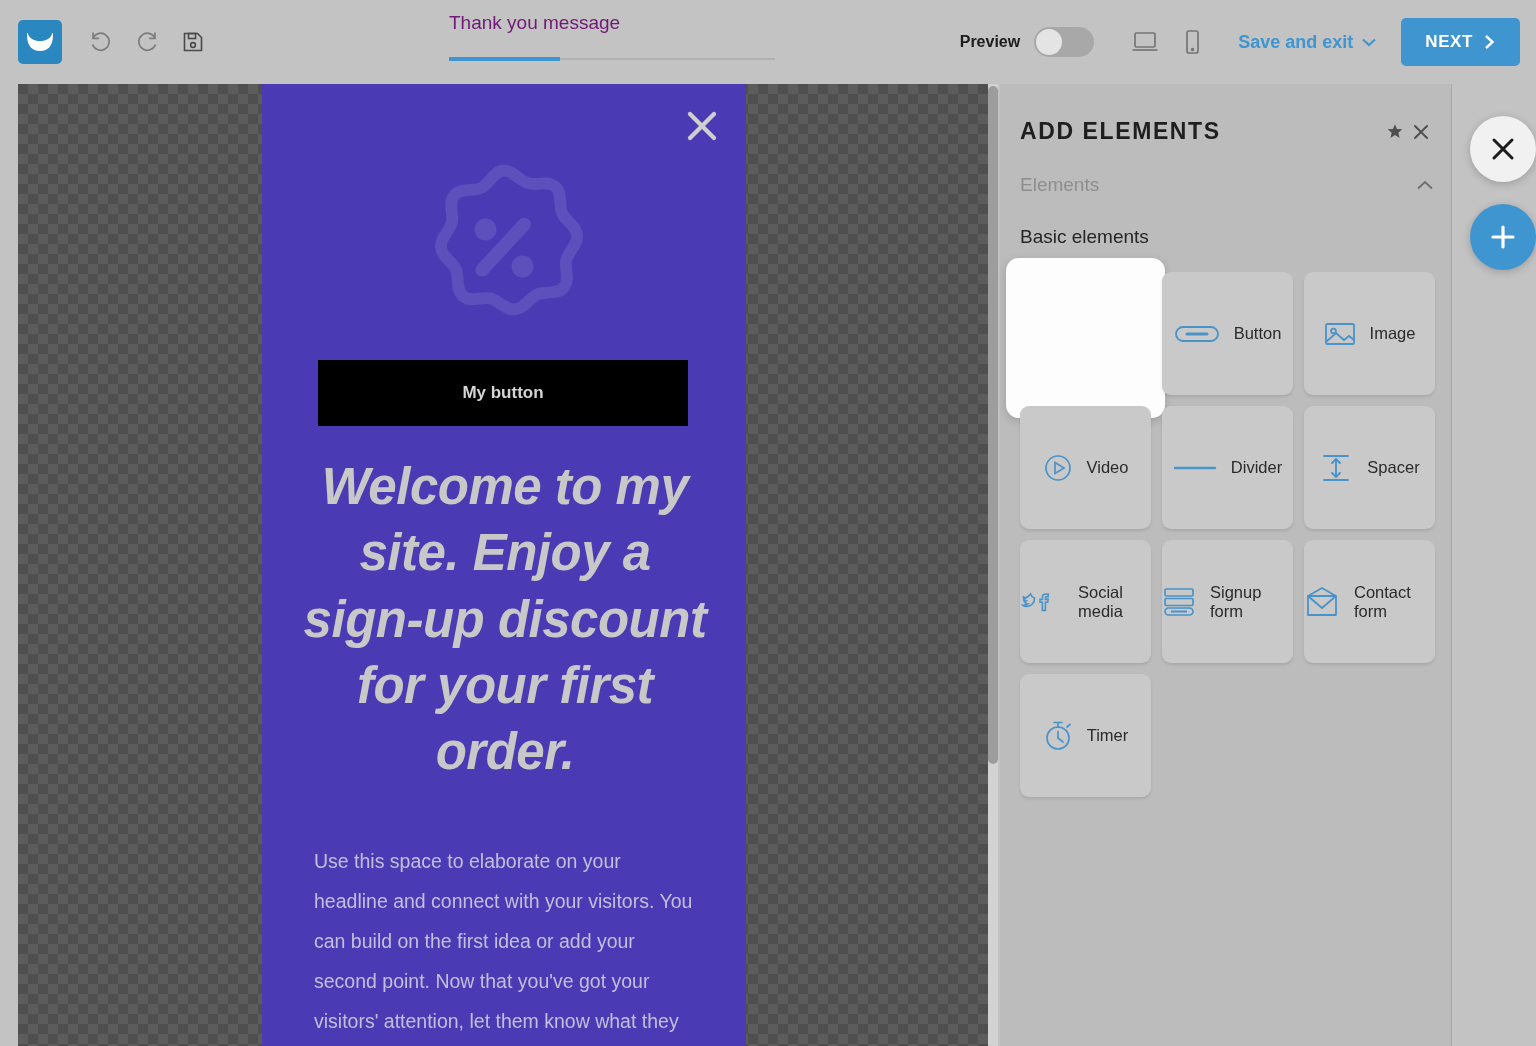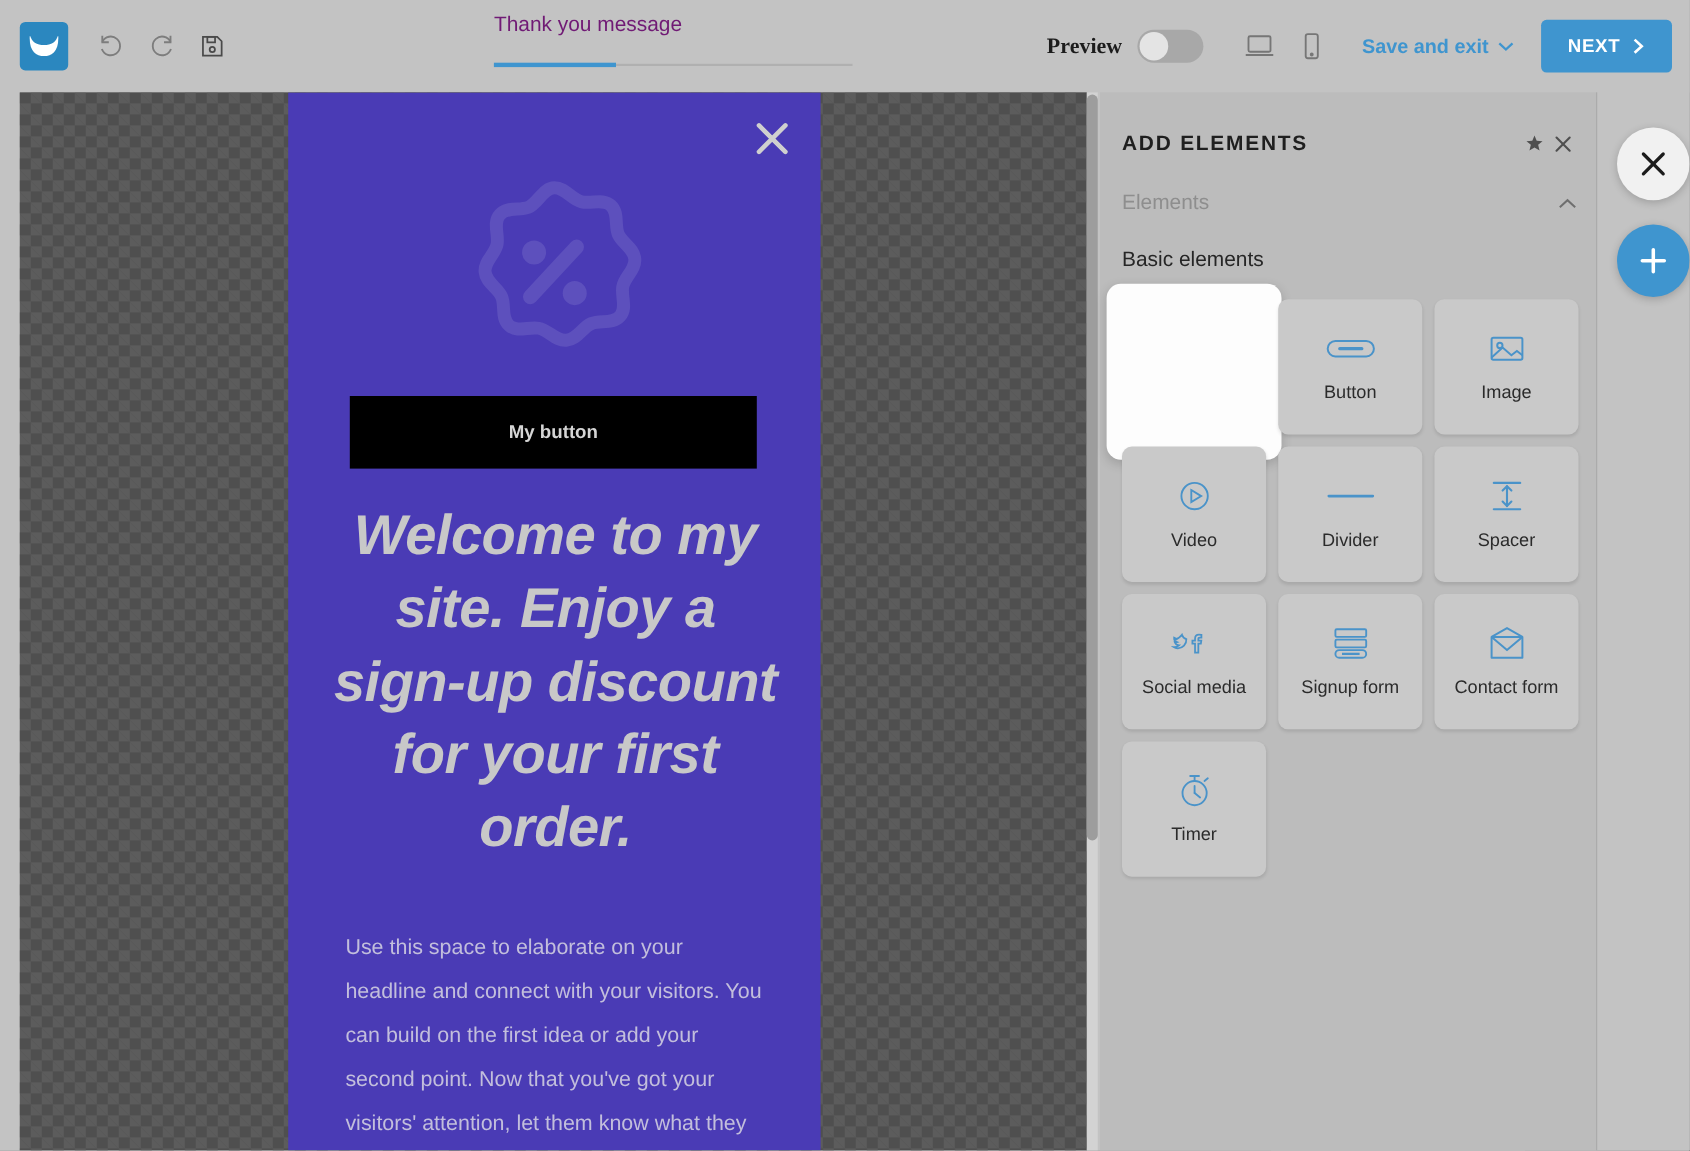--- a/index.html
+++ b/index.html
@@ -40,21 +40,21 @@
   .tab-underline-base {
     position: absolute; left: 449px; top: 58px; width: 326px; height: 2px; background: #b0b0b0;
   }
   .tab-underline-active {
     position: absolute; left: 449px; top: 57px; width: 111px; height: 4px; background: #3f95cf;
   }
   .tb-right {
     position: absolute; right: 0; top: 0; height: 84px;
     display: flex; align-items: center; padding-right: 16px; gap: 0;
   }
-  .preview-label { font-size: 20px; font-weight: 600; color: #1c1c1c; margin-right: 14px; font-family: Liberation Serif, serif; }
+  .preview-label { font-size: 16px; font-weight: 600; color: #1c1c1c; margin-right: 14px; }
   .toggle {
     width: 60px; height: 30px; border-radius: 16px; background: #a8a8a8;
     position: relative; cursor: pointer; margin-right: 28px;
   }
   .toggle .knob {
     position: absolute; left: 2px; top: 2px; width: 26px; height: 26px;
     border-radius: 50%; background: #e4e4e4;
   }
   .dev-icon { width: 46px; height: 46px; display:flex; align-items:center; justify-content:center; cursor: pointer; }
   .save-exit {
@@ -120,39 +120,39 @@
     background: #bcbcbc;
   }
   .panel-divider {
     position: absolute; left: 1451px; top: 84px; width: 1px; height: 962px; background: #a9a9a9;
   }
   .panel-header {
     position: absolute; left: 20px; top: 34px; right: 18px;
     display: flex; align-items: center;
   }
   .panel-title {
-    font-size: 19px; font-weight: 700; letter-spacing: 1.6px; color: #1f1f1f;
+    font-size: 23px; font-weight: 700; letter-spacing: 1.6px; color: #1f1f1f;
     flex: 1;
   }
   .hdr-icon { width: 26px; height: 26px; display: flex; align-items: center; justify-content: center; cursor: pointer; }
   .section-row {
     position: absolute; left: 20px; top: 84px; right: 18px; height: 34px;
     display: flex; align-items: center; cursor: pointer;
   }
   .section-label { flex: 1; font-size: 19px; color: #8e8e8e; }
   .subsection {
     position: absolute; left: 20px; top: 142px; font-size: 19px; font-weight: 400; color: #262626;
   }
   .tile-grid {
     position: absolute; left: 20px; top: 188px; width: 416px;
     display: flex; flex-wrap: wrap; gap: 11px;
   }
   .tile {
     width: 131px; height: 123px; border-radius: 9px; background: #c9c9c9;
-    display: flex; flex-direction: column; align-items: center; justify-content: center;
+    display: flex; flex-direction: row; align-items: center; justify-content: center;
     gap: 14px; cursor: pointer;
     box-shadow: 0 2px 3px rgba(0,0,0,.10);
   }
   .tile-label { font-size: 16.5px; color: #2b2b2b; }
   .tile .ico { height: 34px; display: flex; align-items: center; justify-content: center; }
 
   
   .tile-selected-wrap {
     position: absolute; left: 6px; top: 174px; width: 159px; height: 160px;
     background: #fdfdfd; border-radius: 13px;

